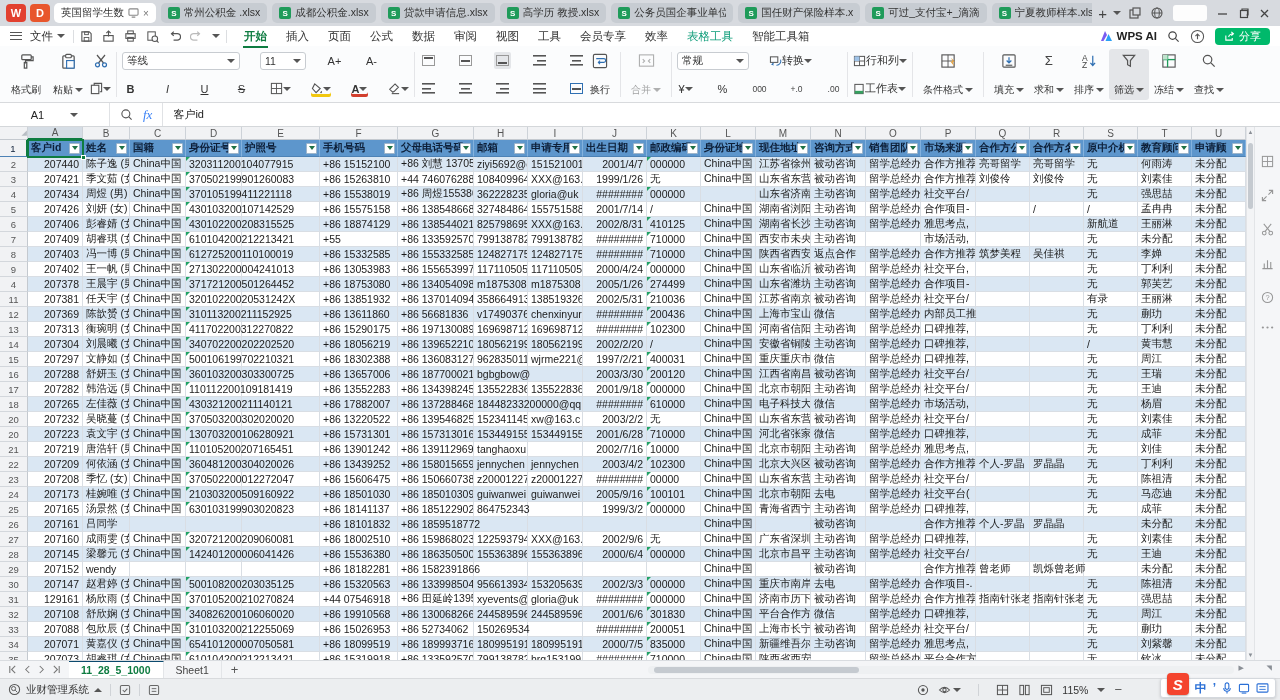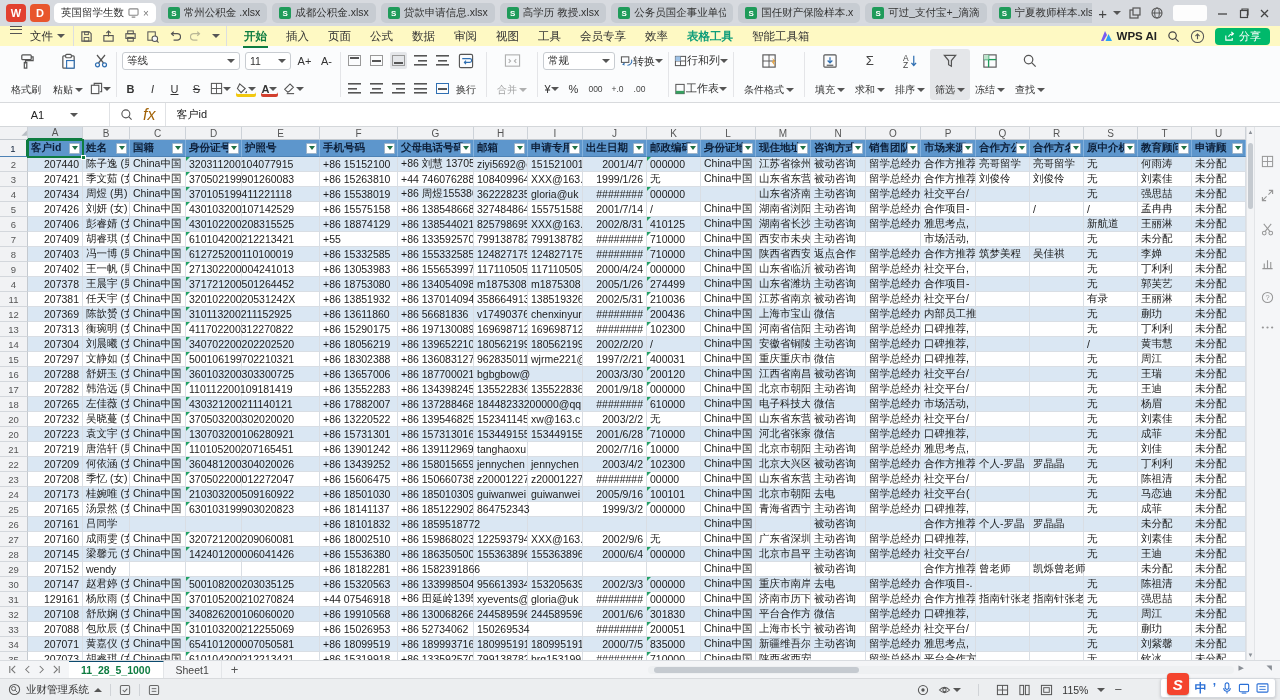--- a/index.html
+++ b/index.html
@@ -16,44 +16,44 @@
   .sheetico{width:12px;height:12px;border-radius:2px;background:#1f9b5a;color:#fff;font-size:8px;font-weight:bold;display:flex;align-items:center;justify-content:center;flex:0 0 auto}
   .dtab .lbl{overflow:hidden;white-space:nowrap}
   .tclose{color:#777;font-size:10px;flex:0 0 auto}
   .newtab{font-size:15px;color:#444;padding:0 2px}
   .caret{width:0;height:0;border-left:4px solid transparent;border-right:4px solid transparent;border-top:4px solid #555;display:inline-block}
   .caret.up{border-top:none;border-bottom:4px solid #555}
   .winctl{display:flex;align-items:center;gap:10px;padding:0 4px;flex:0 0 auto}
   .winctl svg{display:block}
   .avatarblank{width:34px;height:16px;background:#fdfdfd;border-radius:3px}
   
-  .menubar{height:20px;background:#fef9c3;display:flex;padding:0 10px;gap:8px;font-size:11.5px;color:#333;flex:0 0 auto}
+  .menubar{height:20px;background:#ffffff;display:flex;align-items:center;padding:0 10px;gap:8px;font-size:11.5px;color:#333;flex:0 0 auto}
   .hamb{width:12px;height:8px;border-top:1.5px solid #555;border-bottom:1.5px solid #555;position:relative}
   .hamb::after{content:"";position:absolute;left:0;top:2.2px;width:100%;border-top:1.5px solid #555}
   .file{display:flex;align-items:center;gap:4px}
   .qicons{display:flex;align-items:center;gap:9px;padding:0 6px;border-left:1px solid #dcdee1;border-right:1px solid #dcdee1}
   .mtabs{display:flex;align-items:center;gap:17px;padding-left:8px}
   .mtab{position:relative;padding:2px 1px;white-space:nowrap;color:#333}
   .mtab.active{color:#0e7c41;font-weight:bold}
   .mtab.active::after{content:"";position:absolute;left:0;right:0;bottom:-2px;height:2px;background:#0e7c41}
-  .mtab.accent{color:#0f9d7a;font-weight:bold}
+  .mtab.accent{color:#0f9d7a;font-weight:normal}
   .mright{margin-left:auto;display:flex;align-items:center;gap:10px}
   .wpsai{display:flex;align-items:center;gap:4px;font-weight:bold;color:#222}
   .sharebtn{background:#00b96b;color:#fff;border-radius:4px;height:17px;display:flex;align-items:center;gap:4px;padding:0 9px;font-size:11px}
   
   .ribbon{height:57px;background:#fbfcfd;border-bottom:1px solid #d8dadd;display:flex;align-items:stretch;padding:3px 6px 2px 6px;flex:0 0 auto;overflow:hidden}
   .vr{width:1px;background:#e4e5e8;margin:3px 5px;flex:0 0 auto}
   .rgroup{display:flex;align-items:stretch;gap:2px;flex:0 0 auto}
   .big{display:flex;flex-direction:column;align-items:center;justify-content:space-between;padding:4px 5px 3px 5px;font-size:10px;color:#333;border-radius:3px;white-space:nowrap}
   .big svg{display:block}
   .big .bl{display:flex;align-items:center;gap:2px}
   .big.pressed{background:#e4e6e9}
   .big.dis{opacity:.45}
   .col2{display:flex;flex-direction:column;justify-content:space-between;padding:3px 0}
-  .rrow{display:flex;align-items:center;gap:5px}
+  .rrow{display:flex;gap:20px}
   .sel{border:1px solid #c8ccd1;border-radius:3px;background:#fff;height:18px;display:flex;align-items:center;justify-content:space-between;padding:0 4px;font-size:10.5px;color:#333;gap:4px}
   .tbtn{min-width:17px;height:17px;display:flex;align-items:center;justify-content:center;font-size:11px;color:#333;border-radius:2px;white-space:nowrap}
   .tbtn.pressed{background:#e4e6e9}
   .tbtn b{font-weight:bold}
   .ustrike{text-decoration:line-through}
   .uund{text-decoration:underline}
   .redbar{box-shadow:inset 0 -3px 0 #d23f2e}
   .yelbar{box-shadow:inset 0 -3px 0 #f2c80f}
   .tiny{font-size:8.5px;color:#444;letter-spacing:0}
   .albox{width:13px;height:11px;background:
@@ -72,21 +72,21 @@
     linear-gradient(#555 0 0) 0 0/13px 1.6px no-repeat,
     linear-gradient(#555 0 0) 0 4.5px/13px 1.6px no-repeat,
     linear-gradient(#555 0 0) 0 9px/13px 1.6px no-repeat}
   .vab{width:13px;height:11px;border:1px solid #999;position:relative}
   .vab::after{content:"";position:absolute;left:1px;right:1px;height:1.6px;background:#555}
   .vab.t::after{top:1px}.vab.m::after{top:4px}.vab.b::after{bottom:1px}
   
   .fbar{height:24px;background:#fff;border-bottom:1px solid #d4d7da;display:flex;align-items:center;flex:0 0 auto}
   .namebox{width:110px;height:100%;border-right:1px solid #e0e2e5;display:flex;align-items:center;justify-content:center;gap:26px;font-size:11px;color:#222}
   .fxzone{display:flex;align-items:center;gap:10px;padding:0 10px;border-right:1px solid #e0e2e5;height:100%}
-  .fx{font-style:italic;font-family:Liberation Sans, sans-serif;font-size:16px;color:#a16207}
+  .fx{font-style:italic;font-family:Liberation Serif, serif;font-size:13px;color:#3b82f6}
   .fval{font-size:11px;color:#222;padding-left:10px}
   
   .gridwrap{position:relative;flex:1;background:#fff;overflow:hidden}
   table.sheet{border-collapse:separate;border-spacing:0;table-layout:fixed;width:1246px}
   td{font-size:10.5px;color:#1b1b1b;white-space:nowrap;overflow:hidden;padding:0 3px;border-right:1px solid #d9dee4;border-bottom:1px solid #d9dee4;height:13.95px;vertical-align:middle}
   tr.letters td{height:13px;background:#f1f2f4;color:#555;font-size:10px;text-align:center;border-right:1px solid #cdd2d8;border-bottom:1px solid #c4c9cf;padding:0}
   tr.letters td.hl{background:#d5dde5;border-bottom:2px solid #0e7c41}
   td.gut{background:#f1f2f4;color:#555;font-size:9.5px;text-align:center;border-right:1px solid #c4c9cf;border-bottom:1px solid #d3d7dc;padding:0}
   td.gut.hl{background:#d5dde5;border-right:2px solid #0e7c41}
   tr.hdr td{height:17px;background:#5d96cc;color:#0d1f38;font-weight:bold;border-right:1px solid #83b1dd;border-bottom:1px solid #4d82b5;position:relative;padding-right:13px}

